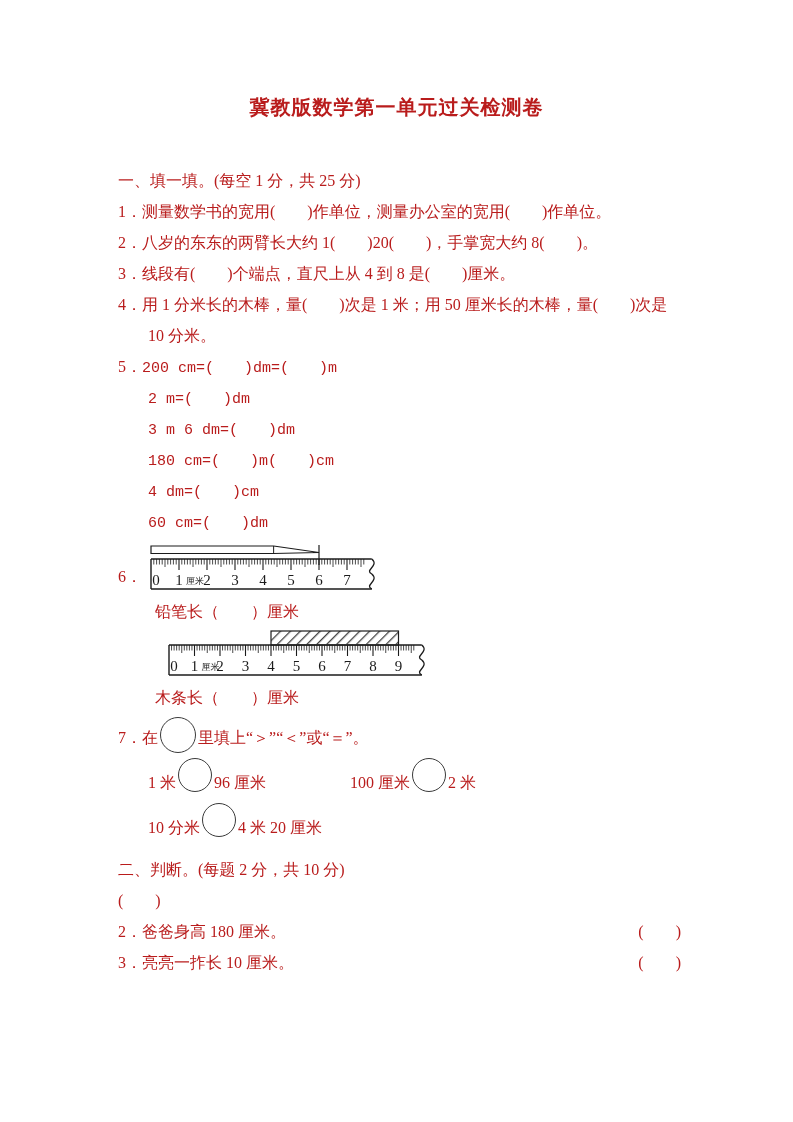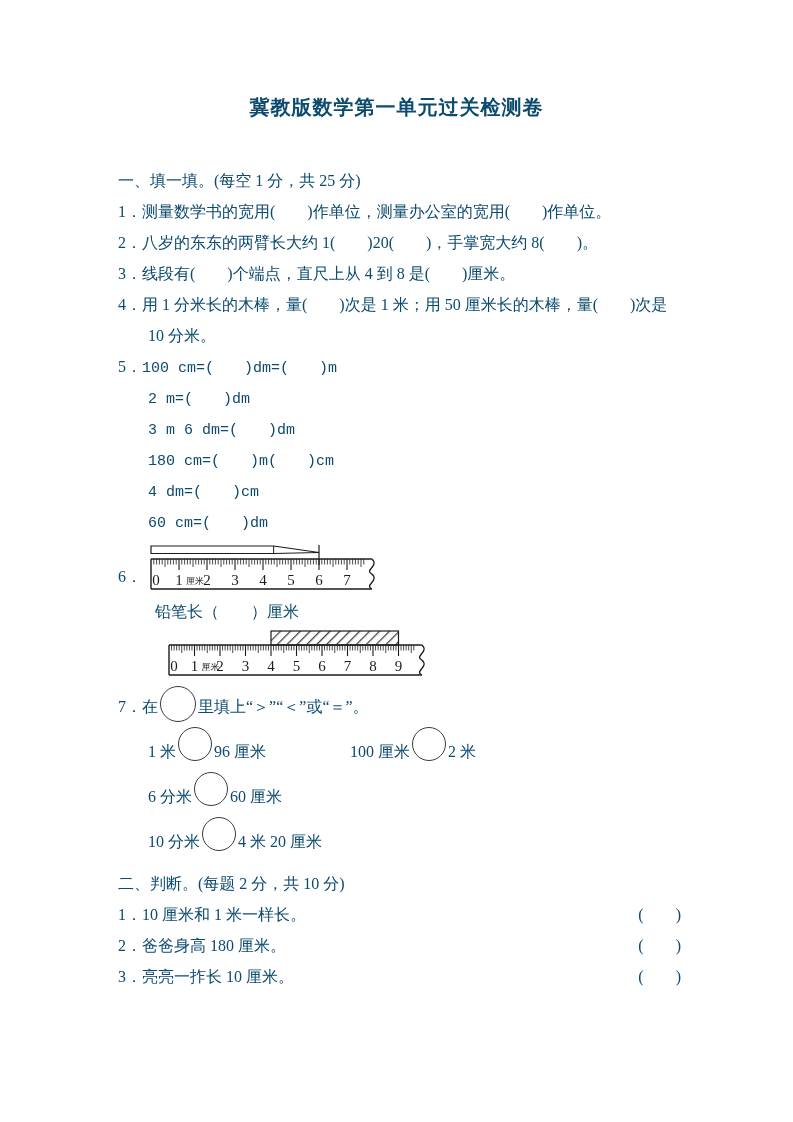--- a/index.html
+++ b/index.html
@@ -1,16 +1,16 @@
 <!DOCTYPE html>
 <html><head>
 <meta charset="utf-8">
 <style>
   html,body{margin:0;padding:0;background:#fff;}
-  .page{width:793px;height:1122px;background:#ffffff;color:#0c4a6e;
+  .page{width:793px;height:1122px;background:#ffffff;color:#b91c1c;
         font-family:"Liberation Serif","DejaVu Serif",serif;font-size:16px;
         position:relative;overflow:hidden;}
   .title{padding-top:94px;text-align:center;font-size:20px;font-weight:bold;letter-spacing:1px;}
   .content{padding:0 112px 0 118px;}
   .sec-heading{margin-top:44px;line-height:31px;white-space:nowrap;}
   .line{line-height:31px;white-space:nowrap;}
   .indent{margin-left:30px;}
   .mono{font-family:"Liberation Mono","DejaVu Sans Mono",monospace;font-size:15px;letter-spacing:0;}
   .q6-row{display:flex;align-items:flex-end;margin-top:2px;}
   .q6-marker{width:27px;padding-bottom:8px;flex:0 0 auto;}
@@ -35,21 +35,21 @@
 
   <div class="content">
 
     <div class="sec-heading">一、填一填。(每空 1 分，共 25 分)</div>
     <div class="line">1．测量数学书的宽用(　　)作单位，测量办公室的宽用(　　)作单位。</div>
     <div class="line">2．八岁的东东的两臂长大约 1(　　)20(　　)，手掌宽大约 8(　　)。</div>
     <div class="line">3．线段有(　　)个端点，直尺上从 4 到 8 是(　　)厘米。</div>
     <div class="line">4．用 1 分米长的木棒，量(　　)次是 1 米；用 50 厘米长的木棒，量(　　)次是</div>
     <div class="line indent">10 分米。</div>
 
-    <div class="line"><span>5．</span><span class="mono">100 cm=(　　)dm=(　　)m</span></div>
+    <div class="line"><span>5．</span><span class="mono">200 cm=(　　)dm=(　　)m</span></div>
     <div class="line indent mono">2 m=(　　)dm</div>
     <div class="line indent mono">3 m 6 dm=(　　)dm</div>
     <div class="line indent mono">180 cm=(　　)m(　　)cm</div>
     <div class="line indent mono">4 dm=(　　)cm</div>
     <div class="line indent mono">60 cm=(　　)dm</div>
 
     <div class="q6-row">
       <span class="q6-marker">6．</span>
       <span><svg width="237" height="51">
             <line x1="6" y1="18" x2="6" y2="48" stroke="#1b1b1b" stroke-width="1.4"></line>
@@ -260,33 +260,32 @@
           <text x="210" y="42" font-size="15" text-anchor="middle" fill="#1b1b1b">8</text>
           <text x="235.5" y="42" font-size="15" text-anchor="middle" fill="#1b1b1b">9</text>
           <text x="38.5" y="41" font-size="9" text-anchor="start" fill="#1b1b1b">厘米</text>
           <defs>
             <pattern id="hatch-stick_ruler" width="7" height="7" patternUnits="userSpaceOnUse" patternTransform="rotate(45)">
               <line x1="0" y1="0" x2="0" y2="7" stroke="#444" stroke-width="2.6"></line>
             </pattern>
           </defs>
           <rect x="108" y="2" width="127.5" height="14" fill="url(#hatch-stick_ruler)" stroke="#1b1b1b" stroke-width="1.2"></rect>
         </svg></div>
+    <div class="caption">木条长（　　）厘米</div>
 
     <div class="q7-stem"><span>7．在</span><span class="circle"></span><span>里填上“＞”“＜”或“＝”。</span></div>
 
     <div class="q7-row"><span>1 米</span><span class="circle"></span><span>96 厘米</span><span class="pair-right">100 厘米</span><span class="circle"></span><span>2 米</span></div>
 
-    <div class="q7-row"><span>6 分米</span><span class="circle"></span><span>60 厘米</span></div>
 
     <div class="q7-row"><span>10 分米</span><span class="circle"></span><span>4 米 20 厘米</span></div>
 
     <div class="sec2-heading">二、判断。(每题 2 分，共 10 分)</div>
 
     <div class="judge-row">
-        <span>1．10 厘米和 1 米一样长。</span>
         <span>(　　)</span>
       </div>
     <div class="judge-row">
         <span>2．爸爸身高 180 厘米。</span>
         <span>(　　)</span>
       </div>
     <div class="judge-row">
         <span>3．亮亮一拃长 10 厘米。</span>
         <span>(　　)</span>
       </div>

